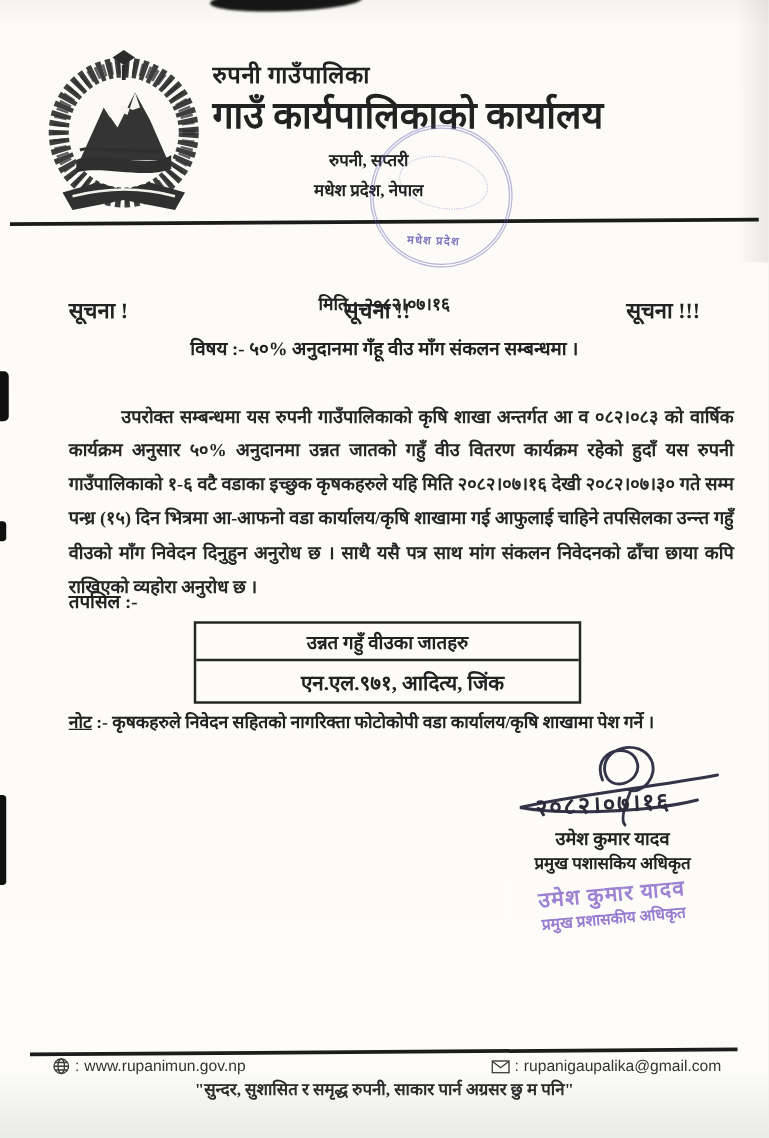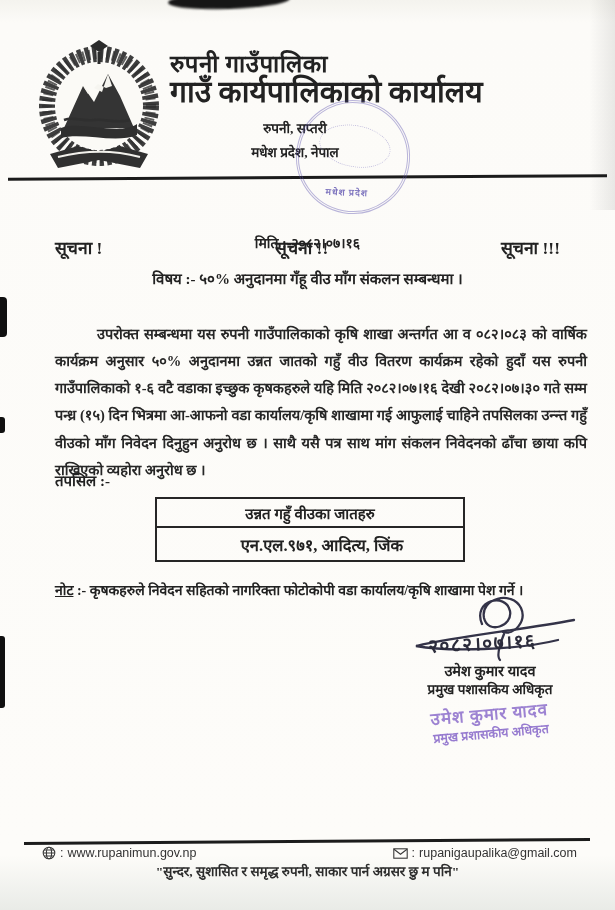--- a/index.html
+++ b/index.html
@@ -24,21 +24,21 @@
   .edge-m1{top:297px;width:7px;height:40px;border-radius:0 4px 4px 0;}
   .edge-m2{top:417px;width:5px;height:16px;border-radius:0 3px 3px 0;}
   .edge-m3{top:636px;width:5px;height:72px;border-radius:0 3px 3px 0;}
   .right-shade{
     position:absolute;right:0;top:0;width:26px;height:210px;
     background:linear-gradient(90deg,rgba(0,0,0,0) 0%,rgba(60,60,60,.10) 100%);
   }
 
   
   .emblem{position:absolute;left:28px;top:36px;width:142px;height:148px;}
-  .municipality{position:absolute;left:0;top:46px;width:400px;font-size:24px;font-weight:bold;letter-spacing:.5px;}
+  .municipality{position:absolute;left:0;top:46px;width:400px;font-size:19px;font-weight:bold;letter-spacing:.5px;}
   .office-title{position:absolute;left:0;top:70px;width:400px;font-size:30px;font-weight:bold;}
   .addr{position:absolute;left:120px;width:350px;text-align:center;font-weight:bold;font-size:13.5px;}
   .addr1{top:119px;}
   .addr2{top:143px;}
 
   .round-stamp{
     position:absolute;left:296px;top:100px;width:108px;height:108px;
     border:3px double rgba(91,80,174,.42);border-radius:50%;
     transform:rotate(10deg);z-index:3;pointer-events:none;
   }
@@ -79,21 +79,21 @@
   .seed-table{
     position:absolute;left:155px;top:497px;width:306px;
     border:2px solid #262626;text-align:center;
   }
   .seed-table .t-head{
     border-bottom:2px solid #262626;padding:4px 2px 3px;
     font-size:15px;font-weight:bold;
   }
   .seed-table .t-row{padding:5px 2px 4px;font-size:16.5px;font-weight:bold;margin-left:24px;}
 
-  .note-line{position:absolute;left:55px;top:580px;width:540px;font-size:14px;font-weight:bold;}
+  .note-line{position:absolute;left:55px;top:567px;width:540px;font-size:14px;font-weight:bold;}
   .note-line .u{text-decoration:underline;}
 
   .cc-block{position:absolute;left:30px;top:624px;width:232px;font-size:13px;font-weight:600;line-height:1.7;}
   .cc-title{margin-bottom:2px;}
   .cc-item{padding-left:10px;text-indent:-10px;}
 
   .sign-block{position:absolute;left:380px;top:594px;width:220px;text-align:center;}
   .sign-svg{position:absolute;left:28px;top:0;}
   .hand-date{
     position:absolute;left:48px;top:36px;font-size:19px;font-weight:bold;

